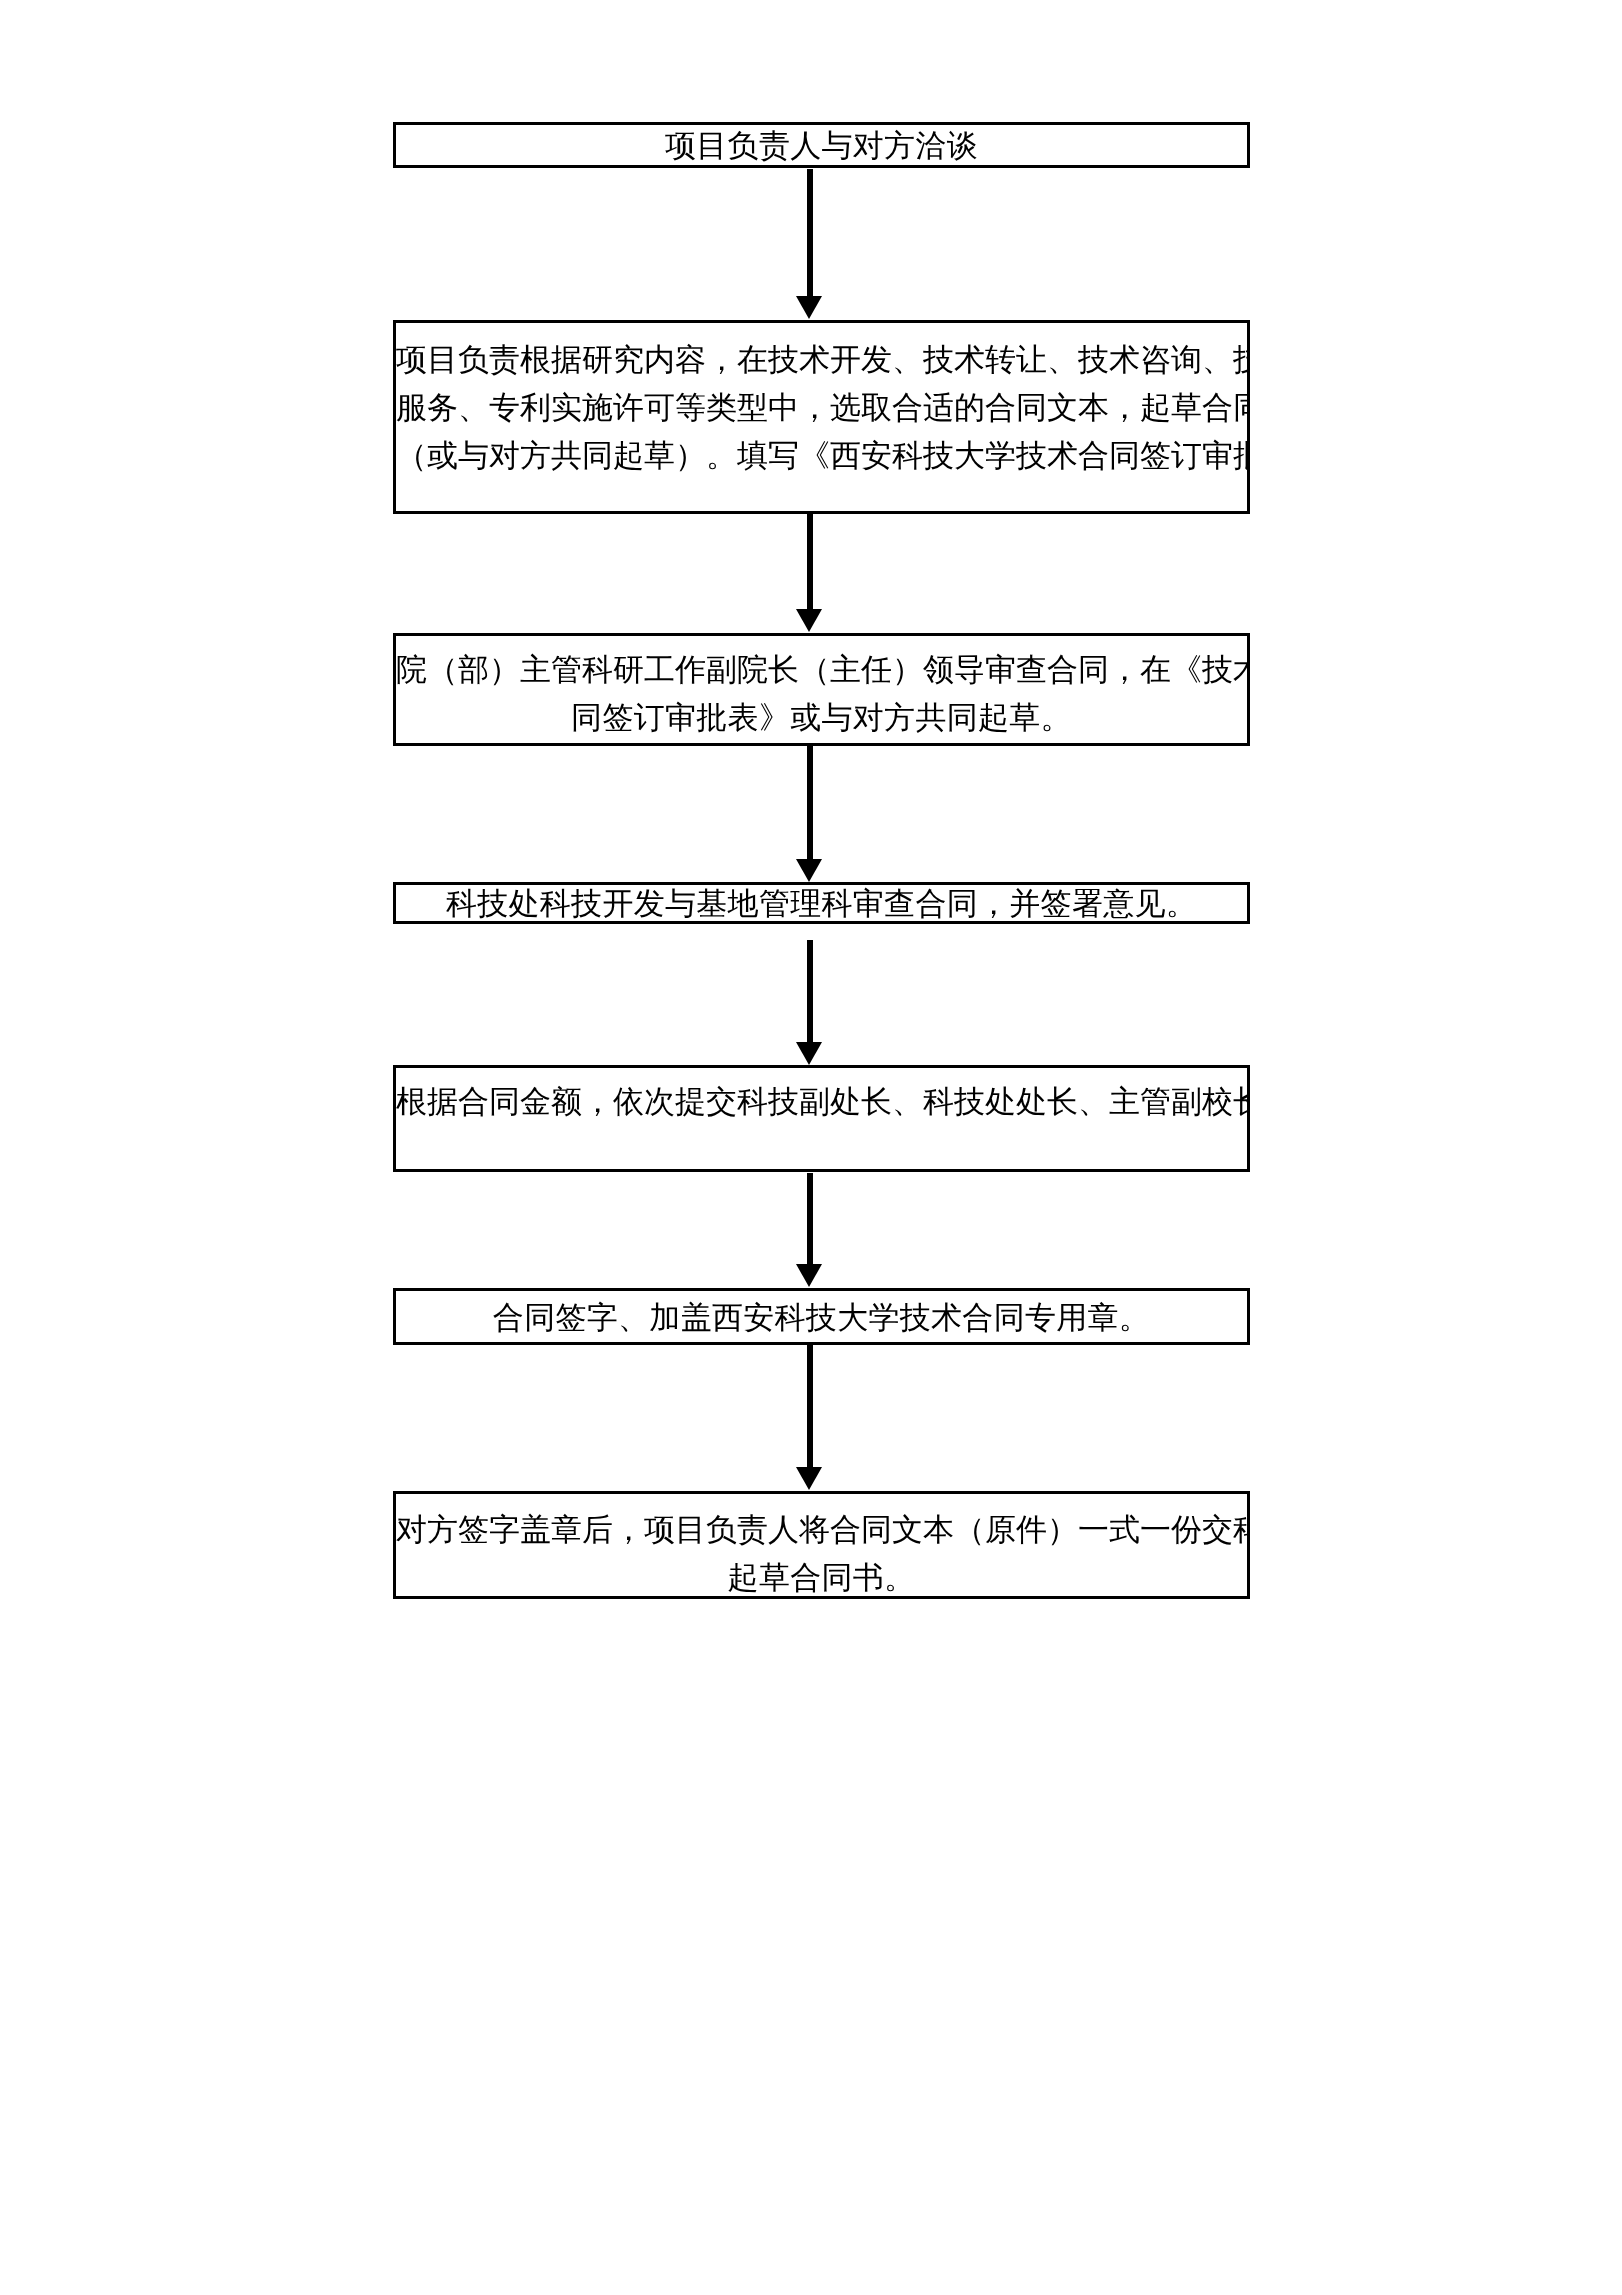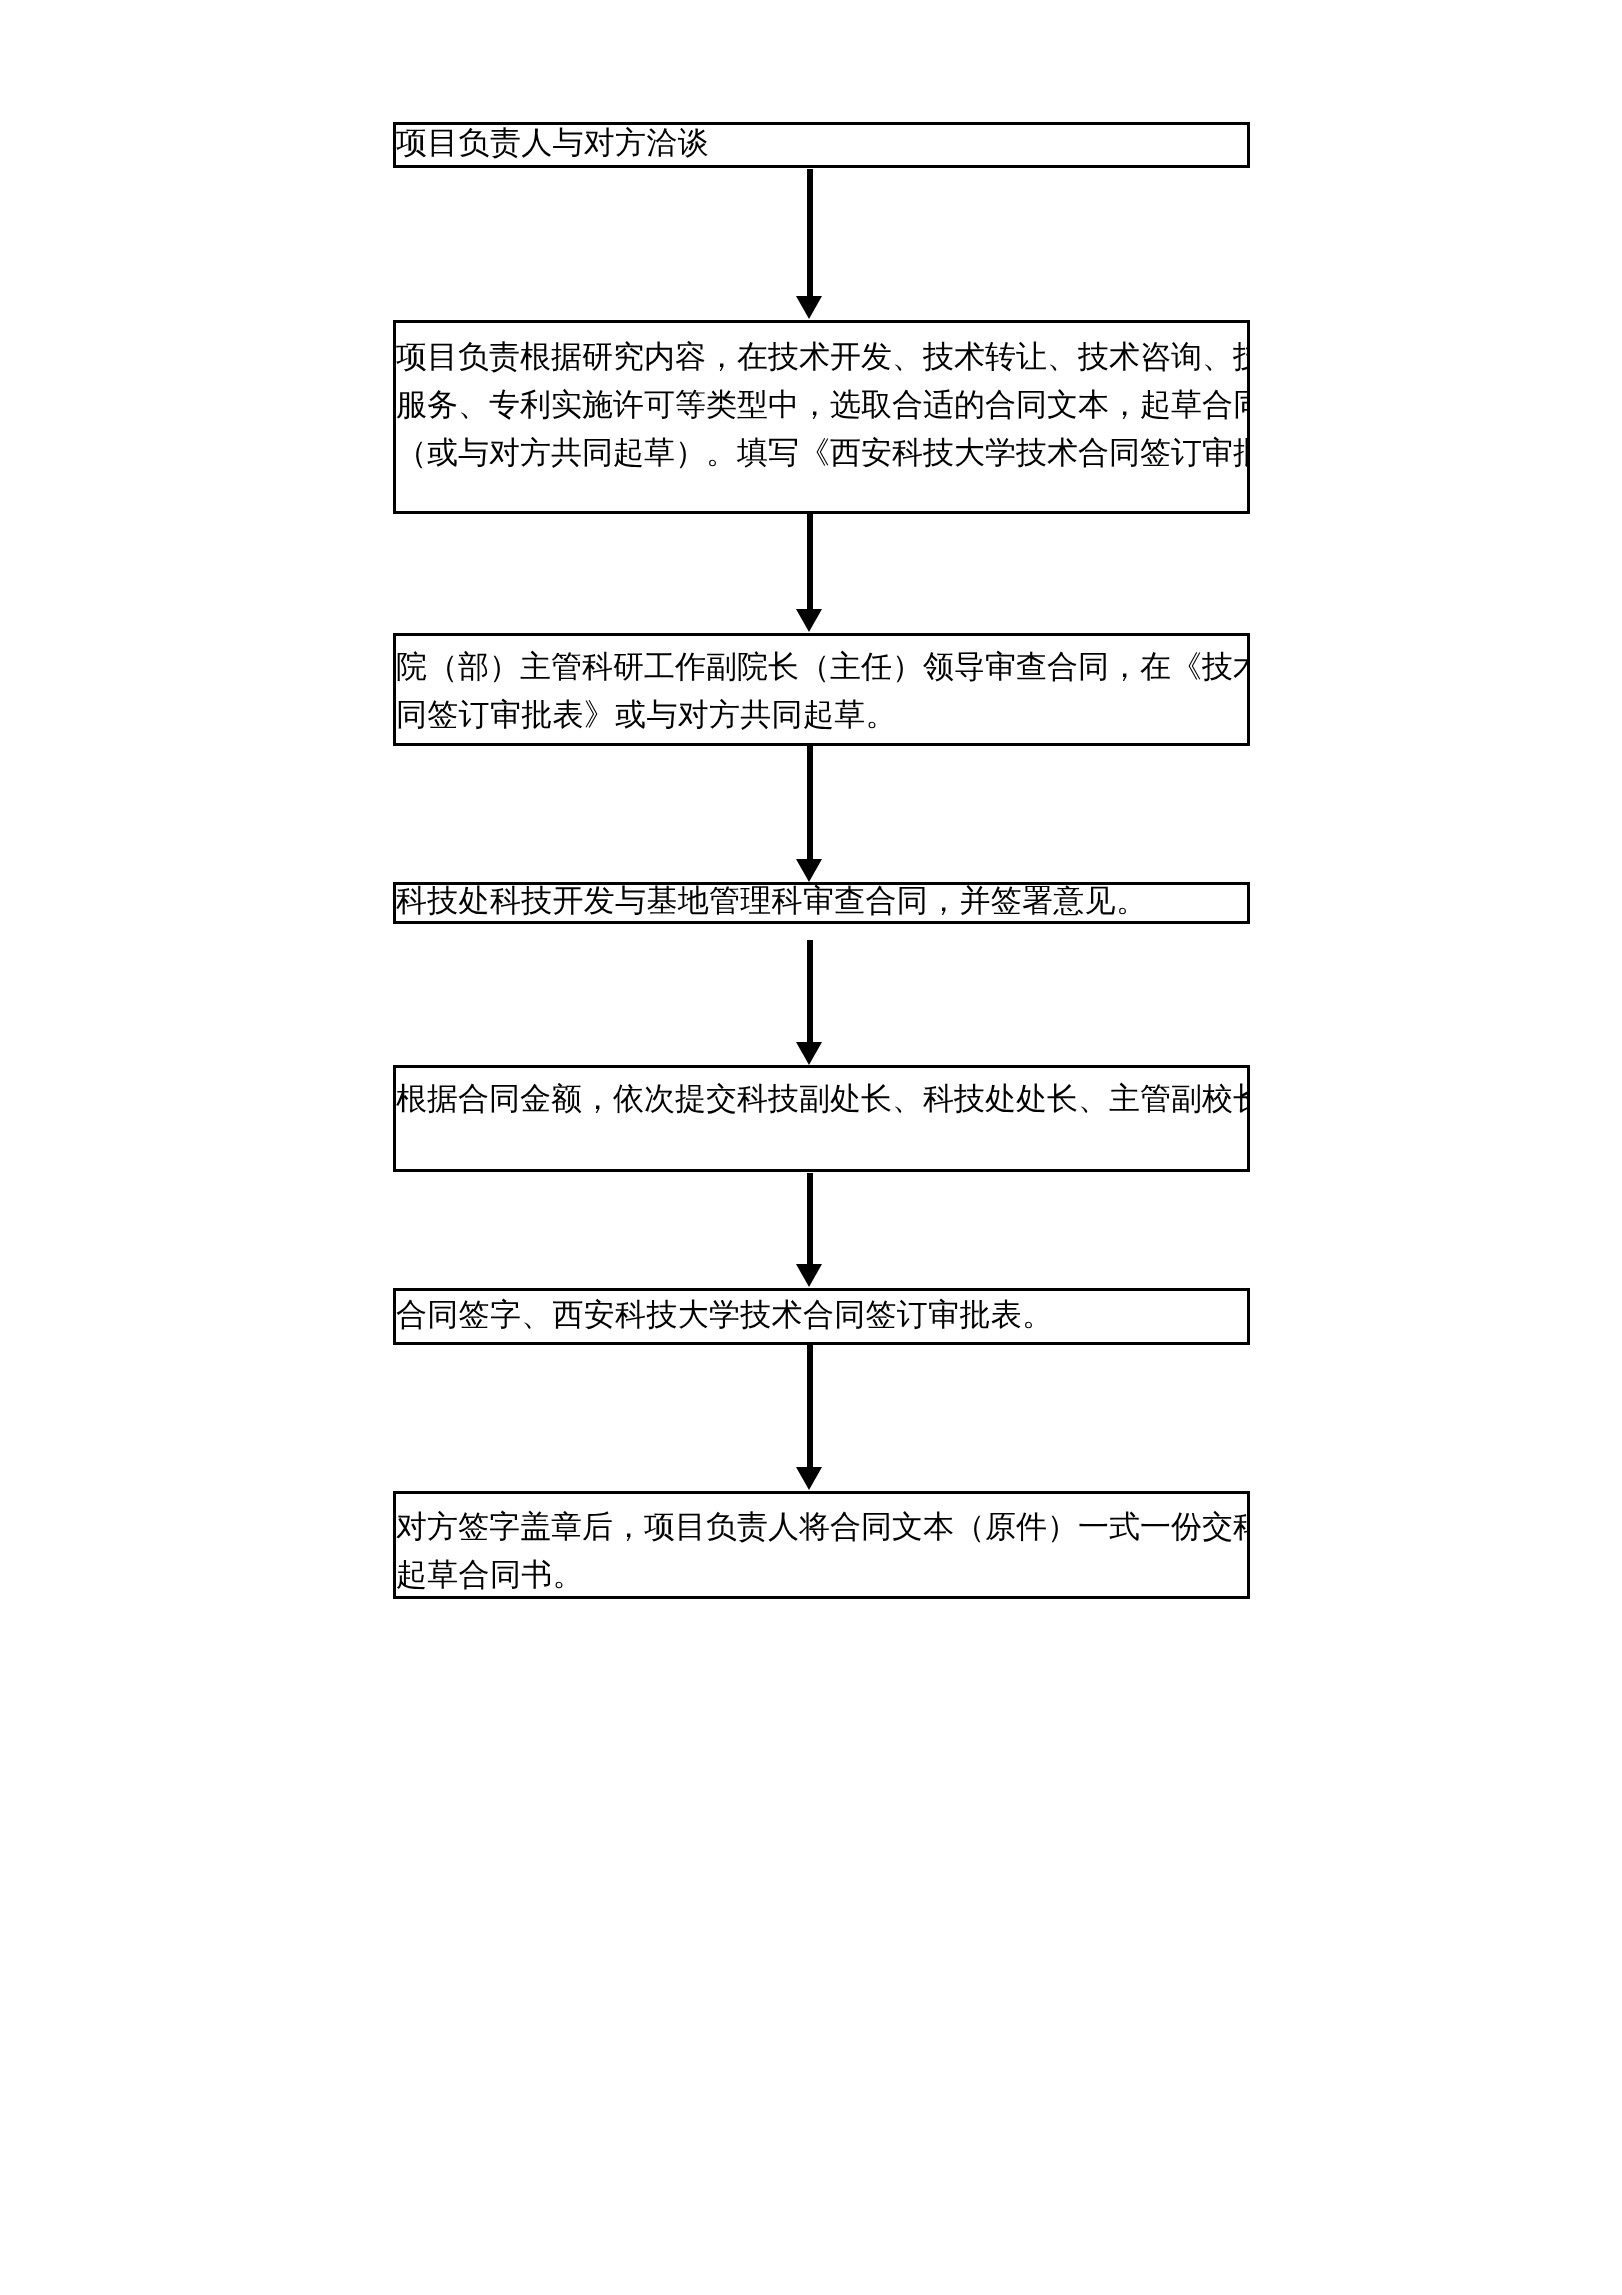--- a/index.html
+++ b/index.html
@@ -33,25 +33,25 @@
     border: 3.3px solid #000000;
     background: #ffffff;
     display: flex;
     flex-direction: column;
     align-items: center;
     overflow: hidden;
   }
   .node .line {
     display: block;
     width: 100%;
+    text-align: center;
     font-size: 31px;
     line-height: 48px;
     letter-spacing: 0.3px;
     white-space: nowrap;
-    font-family: Liberation Mono, monospace;
   }
   
   .node.center-v { justify-content: center; }
   
   .node.top-v { justify-content: flex-start; }
 
   
   #node-1 { top: 122px;  height: 46px;  }
   #node-2 { top: 320px;  height: 194px; padding-top: 11.8px; }
   #node-3 { top: 633px;  height: 113px; padding-top: 9.2px; }
@@ -136,21 +136,21 @@
   <div class="arrowhead" id="arrow-4"></div>
 
   <div class="node top-v" id="node-5">
     <span class="line wide">根据合同金额，依次提交科技副处长、科技处处长、主管副校长进</span>
   </div>
 
   <div class="connector" id="conn-5"></div>
   <div class="arrowhead" id="arrow-5"></div>
 
   <div class="node center-v" id="node-6">
-    <span class="line">合同签字、西安科技大学技术合同签订审批表。</span>
+    <span class="line">合同签字、加盖西安科技大学技术合同专用章。</span>
   </div>
 
   <div class="connector" id="conn-6"></div>
   <div class="arrowhead" id="arrow-6"></div>
 
   <div class="node top-v" id="node-7">
     <span class="line wide">对方签字盖章后，项目负责人将合同文本（原件）一式一份交科技</span>
     <span class="line">起草合同书。</span>
   </div>
 

